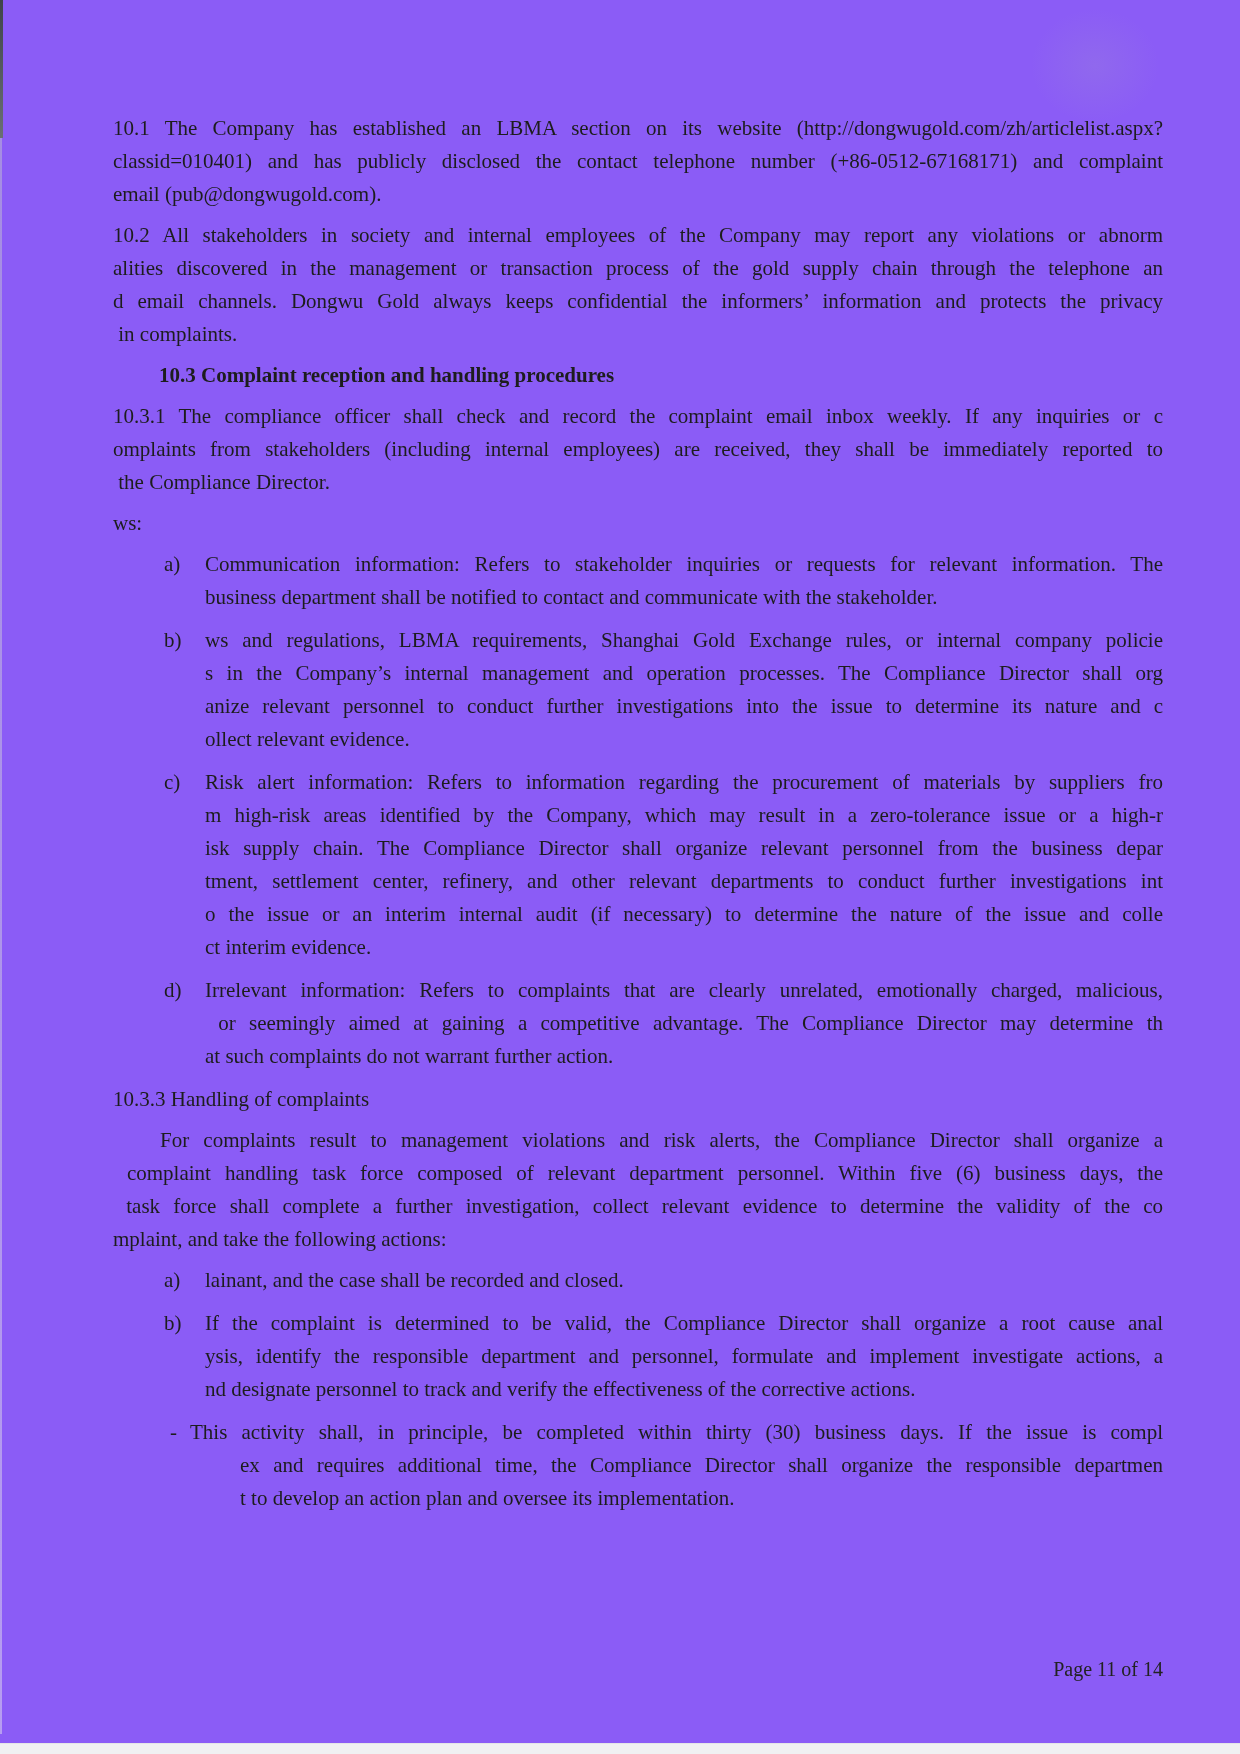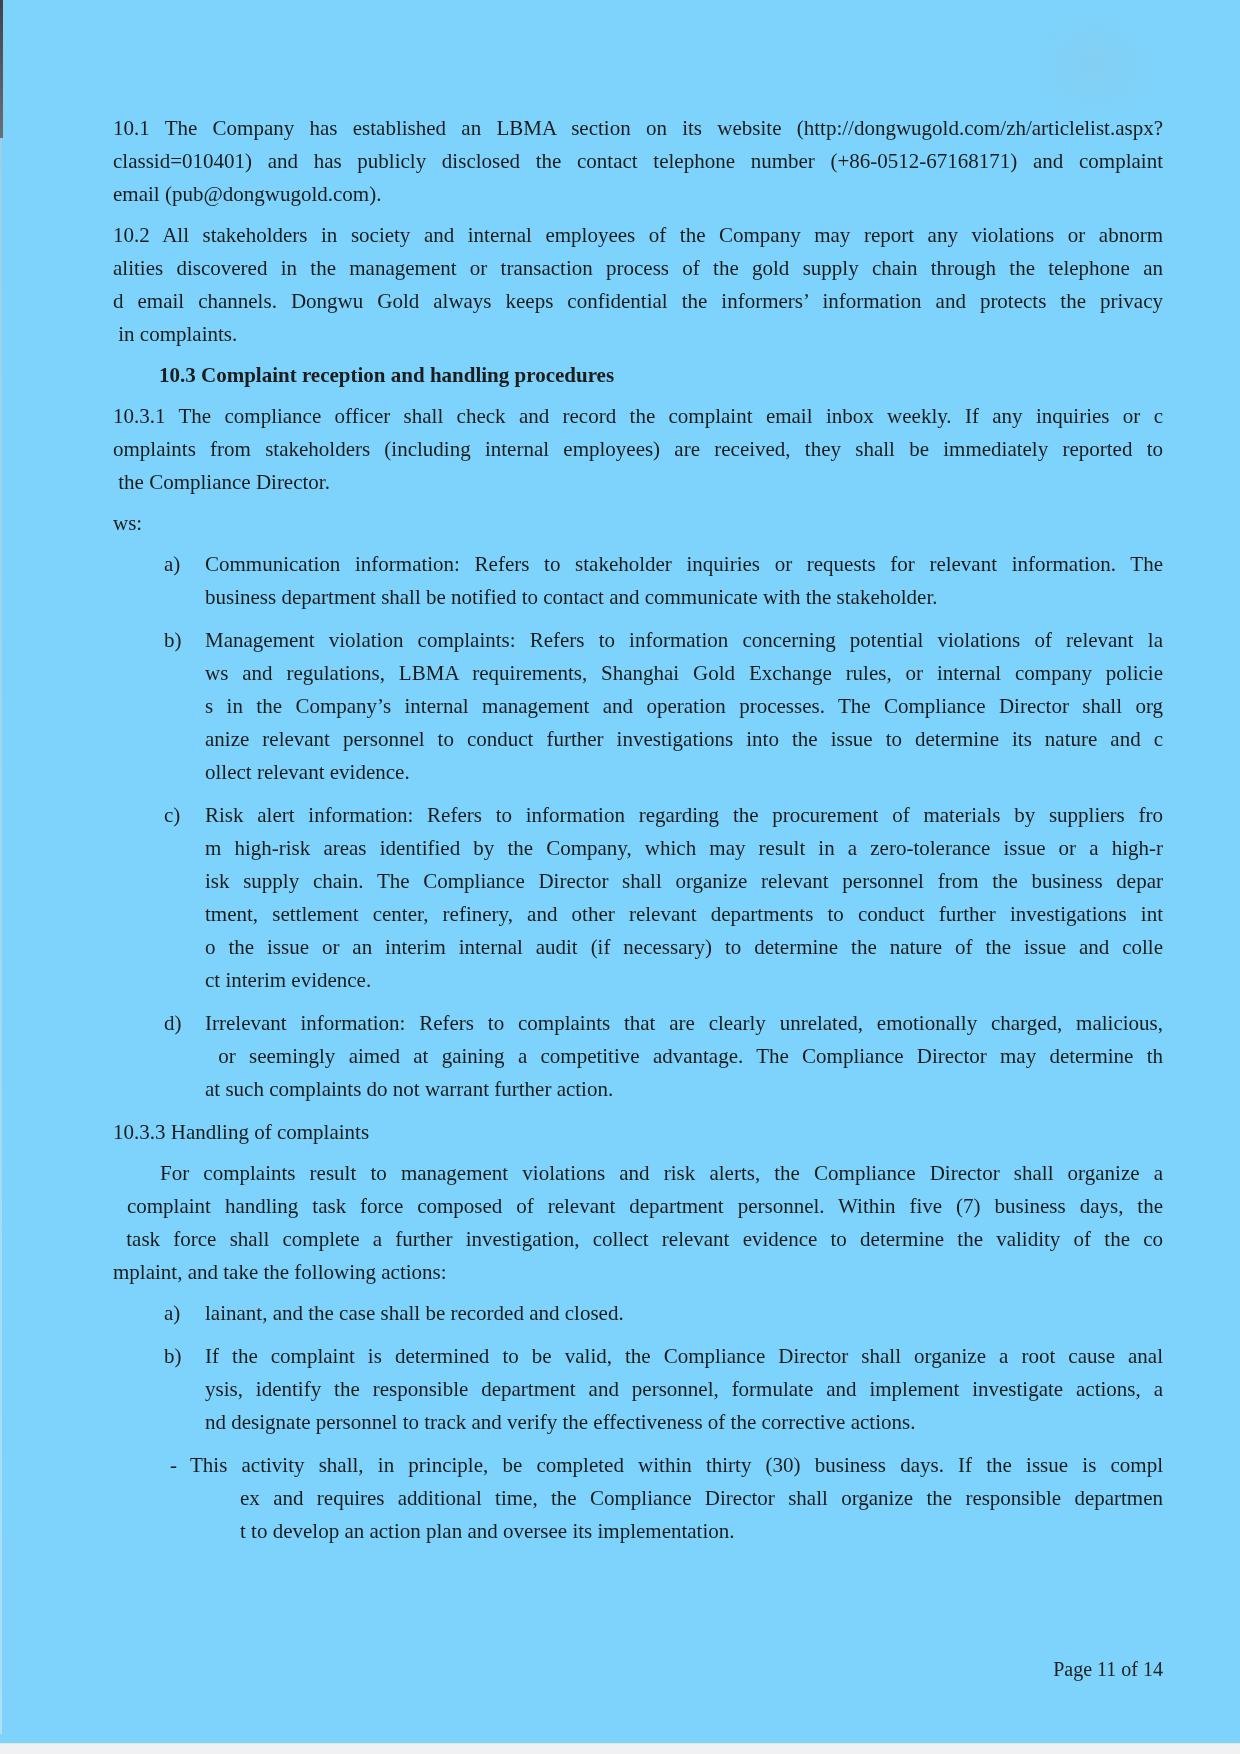--- a/index.html
+++ b/index.html
@@ -1,20 +1,20 @@
 <!DOCTYPE html>
 <html><head>
 <meta charset="utf-8">
 <style>
   html, body { margin: 0; padding: 0; background: #ffffff; }
   .page {
     position: relative;
     width: 1240px;
     height: 1754px;
-    background: #7dd3fc;
+    background: #8b5cf6;
     font-family: "Liberation Serif", serif;
     color: #1d1d1d;
     overflow: hidden;
   }
   .content {
     position: absolute;
     left: 113px;
     top: 112px;
     width: 1050px;
   }
@@ -113,21 +113,20 @@
       <div class="block paragraph">
         <div class="line last">ws:</div>
       </div>
       <div class="block list-item">
         <span class="marker">a)</span>
         <div class="line first">Communication information: Refers to stakeholder inquiries or requests for relevant information. The</div>
         <div class="line last">business department shall be notified to contact and communicate with the stakeholder.</div>
       </div>
       <div class="block list-item">
         <span class="marker">b)</span>
-        <div class="line first">Management violation complaints: Refers to information concerning potential violations of relevant la</div>
         <div class="line">ws and regulations, LBMA requirements, Shanghai Gold Exchange rules, or internal company policie</div>
         <div class="line">s in the Company’s internal management and operation processes. The Compliance Director shall org</div>
         <div class="line">anize relevant personnel to conduct further investigations into the issue to determine its nature and c</div>
         <div class="line last">ollect relevant evidence.</div>
       </div>
       <div class="block list-item">
         <span class="marker">c)</span>
         <div class="line first">Risk alert information: Refers to information regarding the procurement of materials by suppliers fro</div>
         <div class="line">m high-risk areas identified by the Company, which may result in a zero-tolerance issue or a high-r</div>
         <div class="line">isk supply chain. The Compliance Director shall organize relevant personnel from the business depar</div>
@@ -139,21 +138,21 @@
         <span class="marker">d)</span>
         <div class="line first">Irrelevant information: Refers to complaints that are clearly unrelated, emotionally charged, malicious,</div>
         <div class="line"> or seemingly aimed at gaining a competitive advantage. The Compliance Director may determine th</div>
         <div class="line last">at such complaints do not warrant further action.</div>
       </div>
       <div class="block paragraph">
         <div class="line first last">10.3.3 Handling of complaints</div>
       </div>
       <div class="block paragraph p-indent">
         <div class="line first">For complaints result to management violations and risk alerts, the Compliance Director shall organize a</div>
-        <div class="line"> complaint handling task force composed of relevant department personnel. Within five (7) business days, the</div>
+        <div class="line"> complaint handling task force composed of relevant department personnel. Within five (6) business days, the</div>
         <div class="line"> task force shall complete a further investigation, collect relevant evidence to determine the validity of the co</div>
         <div class="line last">mplaint, and take the following actions:</div>
       </div>
       <div class="block list-item">
         <span class="marker">a)</span>
         <div class="line last">lainant, and the case shall be recorded and closed.</div>
       </div>
       <div class="block list-item">
         <span class="marker">b)</span>
         <div class="line first">If the complaint is determined to be valid, the Compliance Director shall organize a root cause anal</div>

